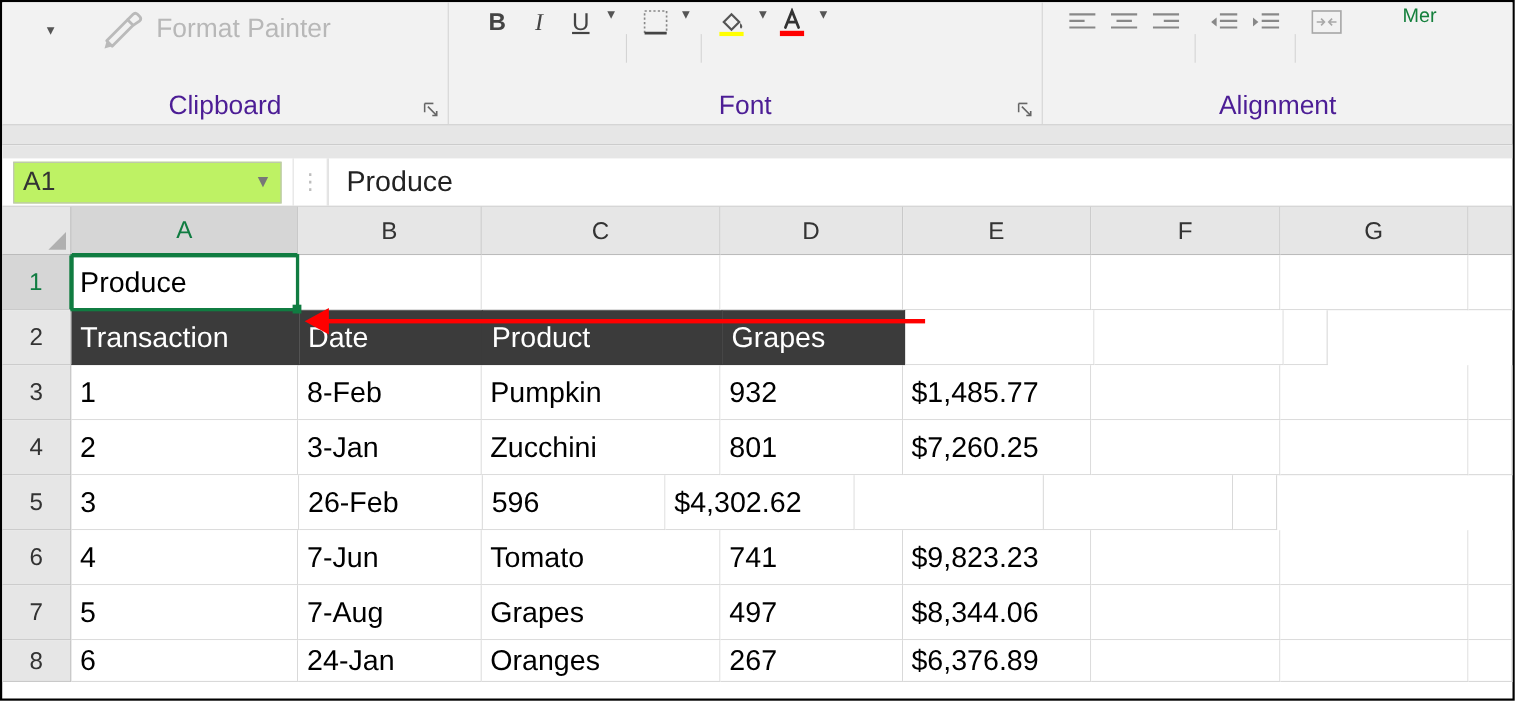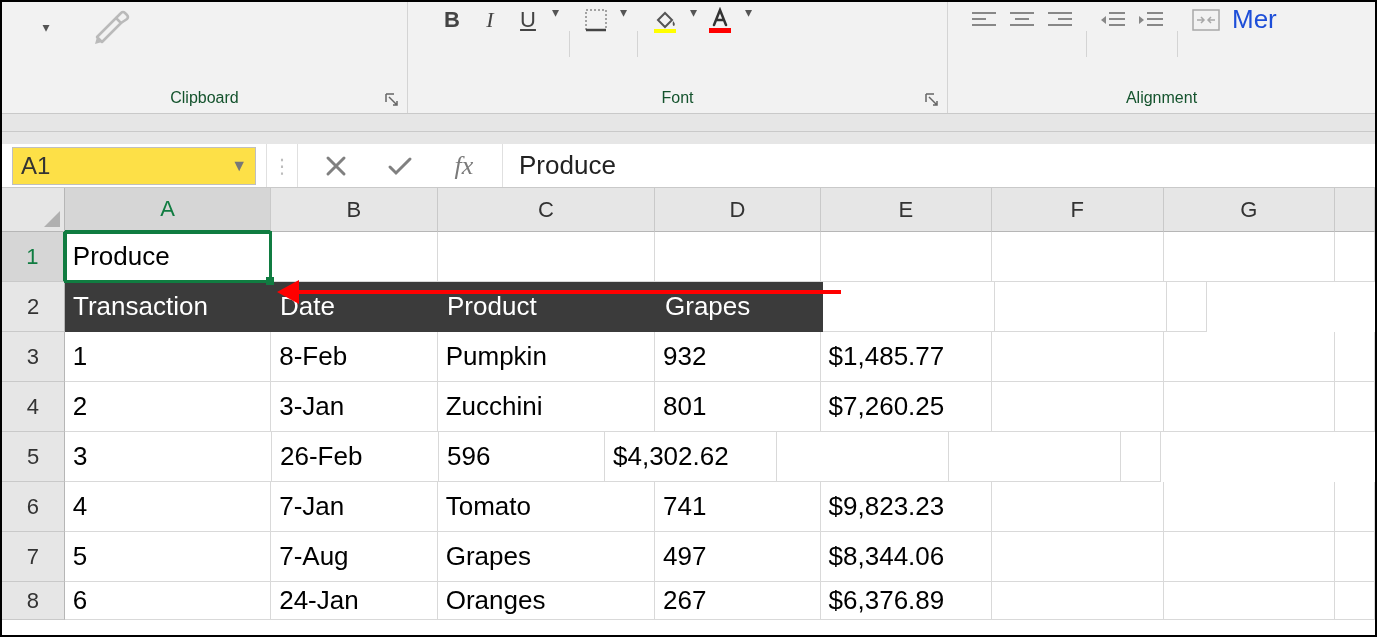--- a/index.html
+++ b/index.html
@@ -32,25 +32,25 @@
   .ribbon-group .group-body {
     flex: 1;
     display: flex;
     align-items: flex-start;
     padding: 2px 8px 0 8px;
     gap: 6px;
   }
   .ribbon-group .group-footer {
     height: 30px;
     display: flex;
-    align-items: center;
+    align-items: flex-start;
     justify-content: center;
     position: relative;
-    font-size: 16px;
-    color: #14532d;
+    font-size: 24px;
+    color: #4c1d95;
   }
   .dialog-launcher {
     position: absolute;
     right: 6px;
     bottom: 4px;
     width: 18px;
     height: 18px;
     display: flex;
     align-items: center;
     justify-content: center;
@@ -106,21 +106,21 @@
   .name-box-wrap {
     width: 264px;
     padding: 0 10px;
     display:flex;
     align-items:center;
   }
   .name-box {
     flex:1;
     height: 38px;
     border: 1px solid #bfbfbf;
-    background: #fde047;
+    background: #bef264;
     display:flex;
     align-items:center;
     justify-content: space-between;
     padding: 0 8px;
     font-size: 24px;
     color: #333;
   }
   .name-box .arrow { color:#777; font-size:16px; }
   .fb-divider {
     width:1px; background:#e0e0e0;
@@ -268,38 +268,39 @@
   .arrow-annot::before{
     content:"";
     position:absolute;
     left:-18px; top:-10px;
     width:0;height:0;
     border-top:12px solid transparent;
     border-bottom:12px solid transparent;
     border-right:22px solid #ff0000;
   }
 
-  .merge-label { font-size:26px; color:#1d4ed8; padding-left:6px;}
+  .merge-label { font-size:18px; color:#15803d; padding-left:6px;margin-left:43px;}
 </style>
 </head>
 <body>
 
 <div class="ribbon">
 
   <div class="ribbon-group" style="width:406px">
     <div class="group-body">
       <div style="width:70px;display:flex;align-items:center;justify-content:center;height:46px;">
         <span class="split-arrow">▾</span>
       </div>
       <div class="format-painter">
         <svg width="40" height="40" viewBox="0 0 40 40">
           <path d="M5 30 L24 11 L29 16 L10 35 Z" fill="none" stroke="#bababa" stroke-width="2.5" stroke-linejoin="round"></path>
           <path d="M24 11 L29 6 Q31 4 33 6 L35 8 Q37 10 35 12 L29 16" fill="none" stroke="#bababa" stroke-width="2.5"></path>
           <path d="M5 30 L3 37 L10 35 Z" fill="#bababa"></path>
         </svg>
+        <span class="fp-label">Format Painter</span>
       </div>
     </div>
     <div class="group-footer">
       <span>Clipboard</span>
       <span class="dialog-launcher">
         <svg width="14" height="14" viewBox="0 0 14 14">
             <path d="M1 1 H9 M1 1 V9 M4 4 L12 12 M12 8 V12 H8" stroke="#666" stroke-width="1.5" fill="none"></path>
           </svg>
       </span>
     </div>
@@ -407,35 +408,20 @@
 <div class="formula-bar">
   <div class="name-box-wrap">
     <div class="name-box">
       <span>A1</span>
       <span class="arrow">▼</span>
     </div>
   </div>
   <div class="fb-divider"></div>
   <div class="dots">⋮</div>
   <div class="fb-divider"></div>
-  <div class="fb-btn-area">
-    <div class="fb-btn">
-      <svg width="22" height="22" viewBox="0 0 22 22">
-          <path d="M3 3 L19 19 M19 3 L3 19" stroke="#808080" stroke-width="3" stroke-linecap="round"></path>
-        </svg>
-    </div>
-    <div class="fb-btn">
-      <svg width="26" height="22" viewBox="0 0 26 22">
-          <path d="M3 12 L9 18 L23 4" stroke="#808080" stroke-width="3" fill="none" stroke-linecap="round"></path>
-        </svg>
-    </div>
-    <div class="fb-btn">
-      <span class="fx-label">fx</span>
-    </div>
-  </div>
   <div class="fb-divider"></div>
   <div class="formula-input">
     <span>Produce</span>
   </div>
 </div>
 
 <div>
 
   <div class="col-headers">
     <div class="corner"></div>
@@ -500,21 +486,21 @@
     <div class="cell cB">26-Feb</div>
     <div class="cell cD">596</div>
     <div class="cell cE">$4,302.62</div>
     <div class="cell cF"></div>
     <div class="cell cG"></div>
     <div class="cell cH"></div>
   </div>
   <div class="row">
     <div class="row-h">6</div>
     <div class="cell cA">4</div>
-    <div class="cell cB">7-Jan</div>
+    <div class="cell cB">7-Jun</div>
     <div class="cell cC">Tomato</div>
     <div class="cell cD">741</div>
     <div class="cell cE">$9,823.23</div>
     <div class="cell cF"></div>
     <div class="cell cG"></div>
     <div class="cell cH"></div>
   </div>
   <div class="row">
     <div class="row-h">7</div>
     <div class="cell cA">5</div>

